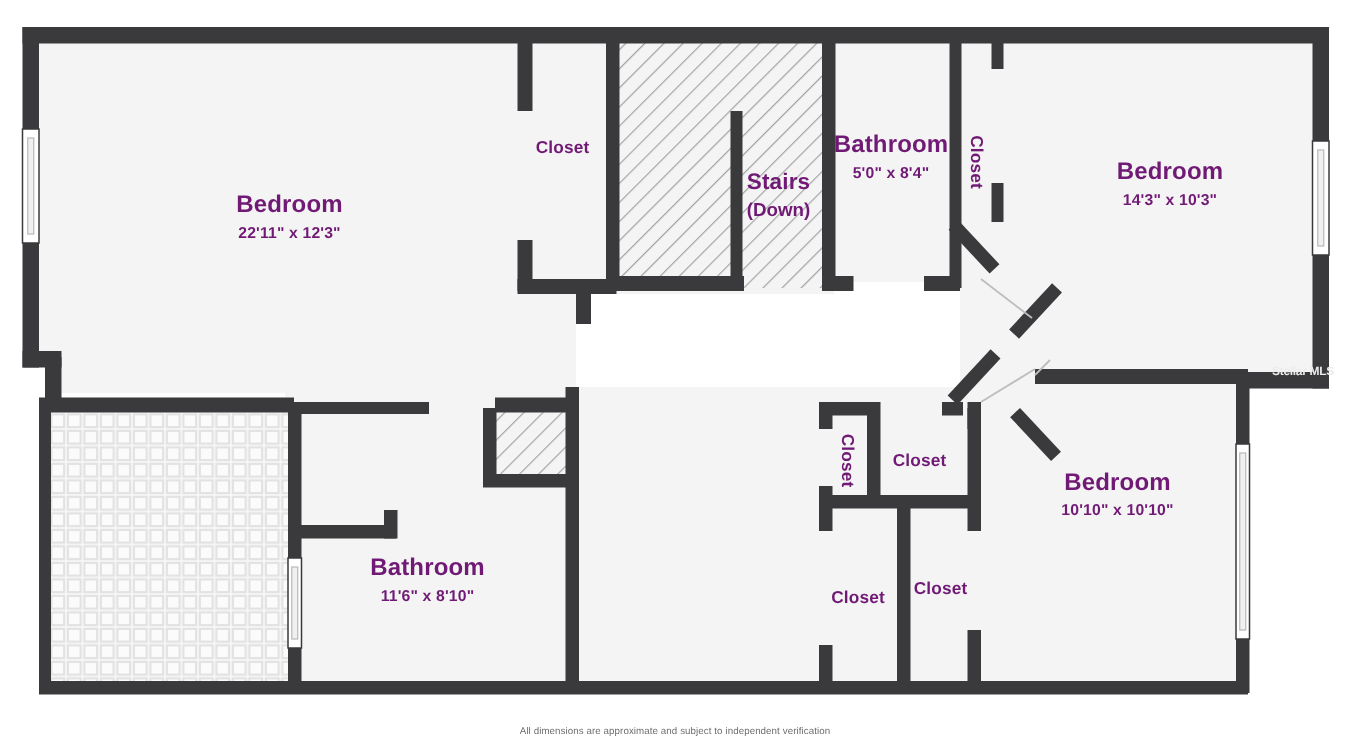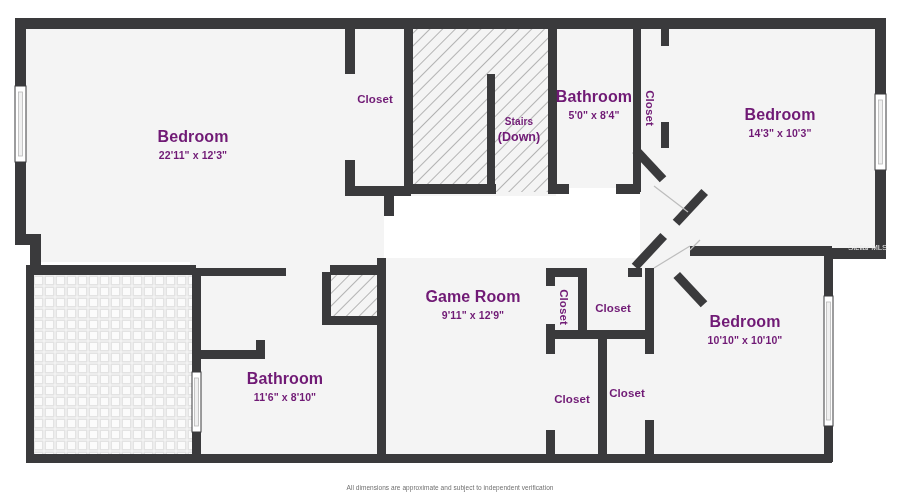--- a/index.html
+++ b/index.html
@@ -55,21 +55,21 @@
     margin-top: 2px;
     letter-spacing: 0.1px;
   }
   .room-label.small .rname { font-size: 11.5px; }
   .room-label.vertical {
     writing-mode: vertical-rl;
     text-orientation: mixed;
   }
   .room-label.vertical .rname { font-size: 11.5px; }
   .room-label.stairs .rname {
-    font-size: 10px;
+    font-size: 15px;
     font-weight: bold;
   }
   .room-label.stairs .rname2 {
     display: block;
     font-size: 12.5px;
     font-weight: bold;
     margin-top: 1px;
   }
   #footer-note {
     position: absolute;
@@ -79,21 +79,21 @@
     text-align: center;
     font-size: 6.5px;
     color: #6f6f6f;
     letter-spacing: 0.05px;
   }
   #watermark {
     position: absolute;
     left: 848px;
     top: 243px;
     font-size: 8px;
-    font-weight: normal;
+    font-weight: bold;
     color: #ececec;
     letter-spacing: -0.2px;
   }
 </style>
 </head>
 <body>
 
 <div id="plan-root">
 
   <svg id="plan-svg" viewBox="0 0 900 500">
@@ -266,24 +266,20 @@
       <span class="rname">Bedroom</span>
       <span class="rdim">14'3" x 10'3"</span>
     </div>
 
 
     <div class="room-label" style="left:285px; top:387px;">
       <span class="rname">Bathroom</span>
       <span class="rdim">11'6" x 8'10"</span>
     </div>
 
-    <div class="room-label" style="left:473px; top:305px;">
-      <span class="rname">Game Room</span>
-      <span class="rdim">9'11" x 12'9"</span>
-    </div>
 
     <div class="room-label vertical" style="left:564px; top:307px;">
       <span class="rname">Closet</span>
     </div>
 
     <div class="room-label small" style="left:613px; top:308px;">
       <span class="rname">Closet</span>
     </div>
 
     <div class="room-label small" style="left:572px; top:399px;">

